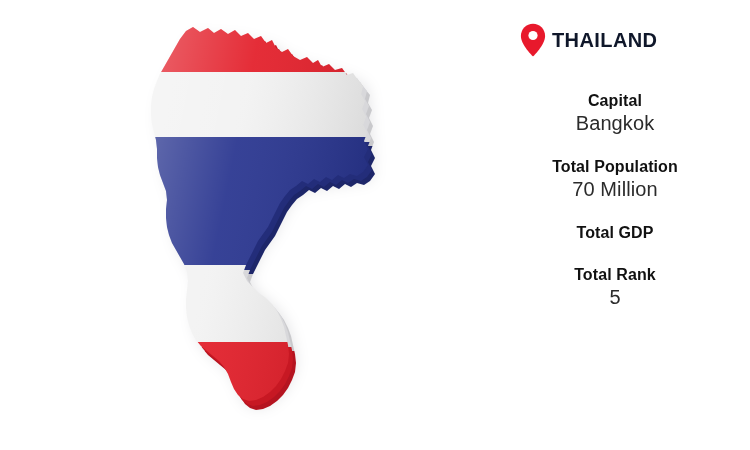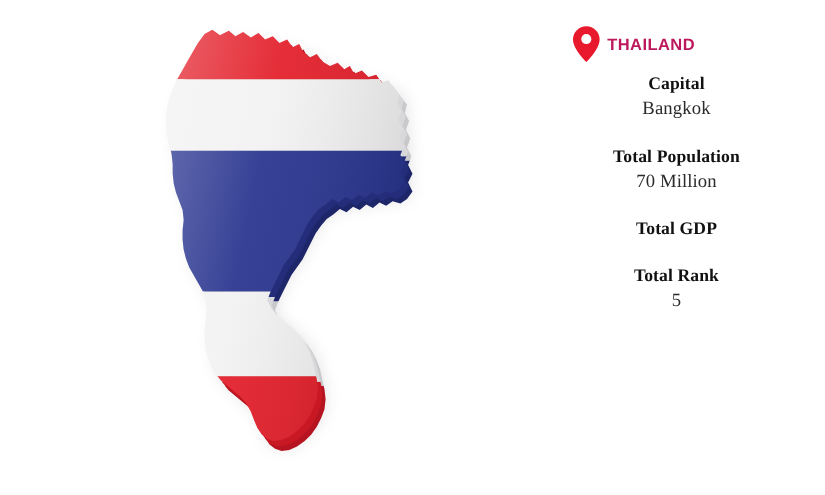--- a/index.html
+++ b/index.html
@@ -30,39 +30,39 @@
   .country-head {
     display:flex;
     align-items:center;
     justify-content:flex-start;
     gap:6px;
     padding-left:40px;
     height:44px;
   }
   .pin { width:26px; height:34px; display:block; flex:0 0 26px; }
   .country-name {
-    font-size:15px;
+    font-size:20px;
     font-weight:bold;
     letter-spacing:0.4px;
-    color:#be185d;
+    color:#0f172a;
     white-space:nowrap;
   }
-  .stats { margin-top:4px;font-family:Liberation Serif, serif; }
+  .stats { margin-top:28px; }
   .stat { text-align:center; margin-bottom:21px; }
   .stat-label {
     display:block;
     font-size:16px;
     font-weight:bold;
     color:#111111;
     line-height:21px;
     letter-spacing:0.1px;
   }
   .stat-value {
     display:block;
-    font-size:17px;
+    font-size:20px;
     font-weight:normal;
     color:#2b2b2b;
     line-height:24px;
     letter-spacing:0.1px;
   }
 </style>
 </head>
 <body>
 
 <div class="page">

